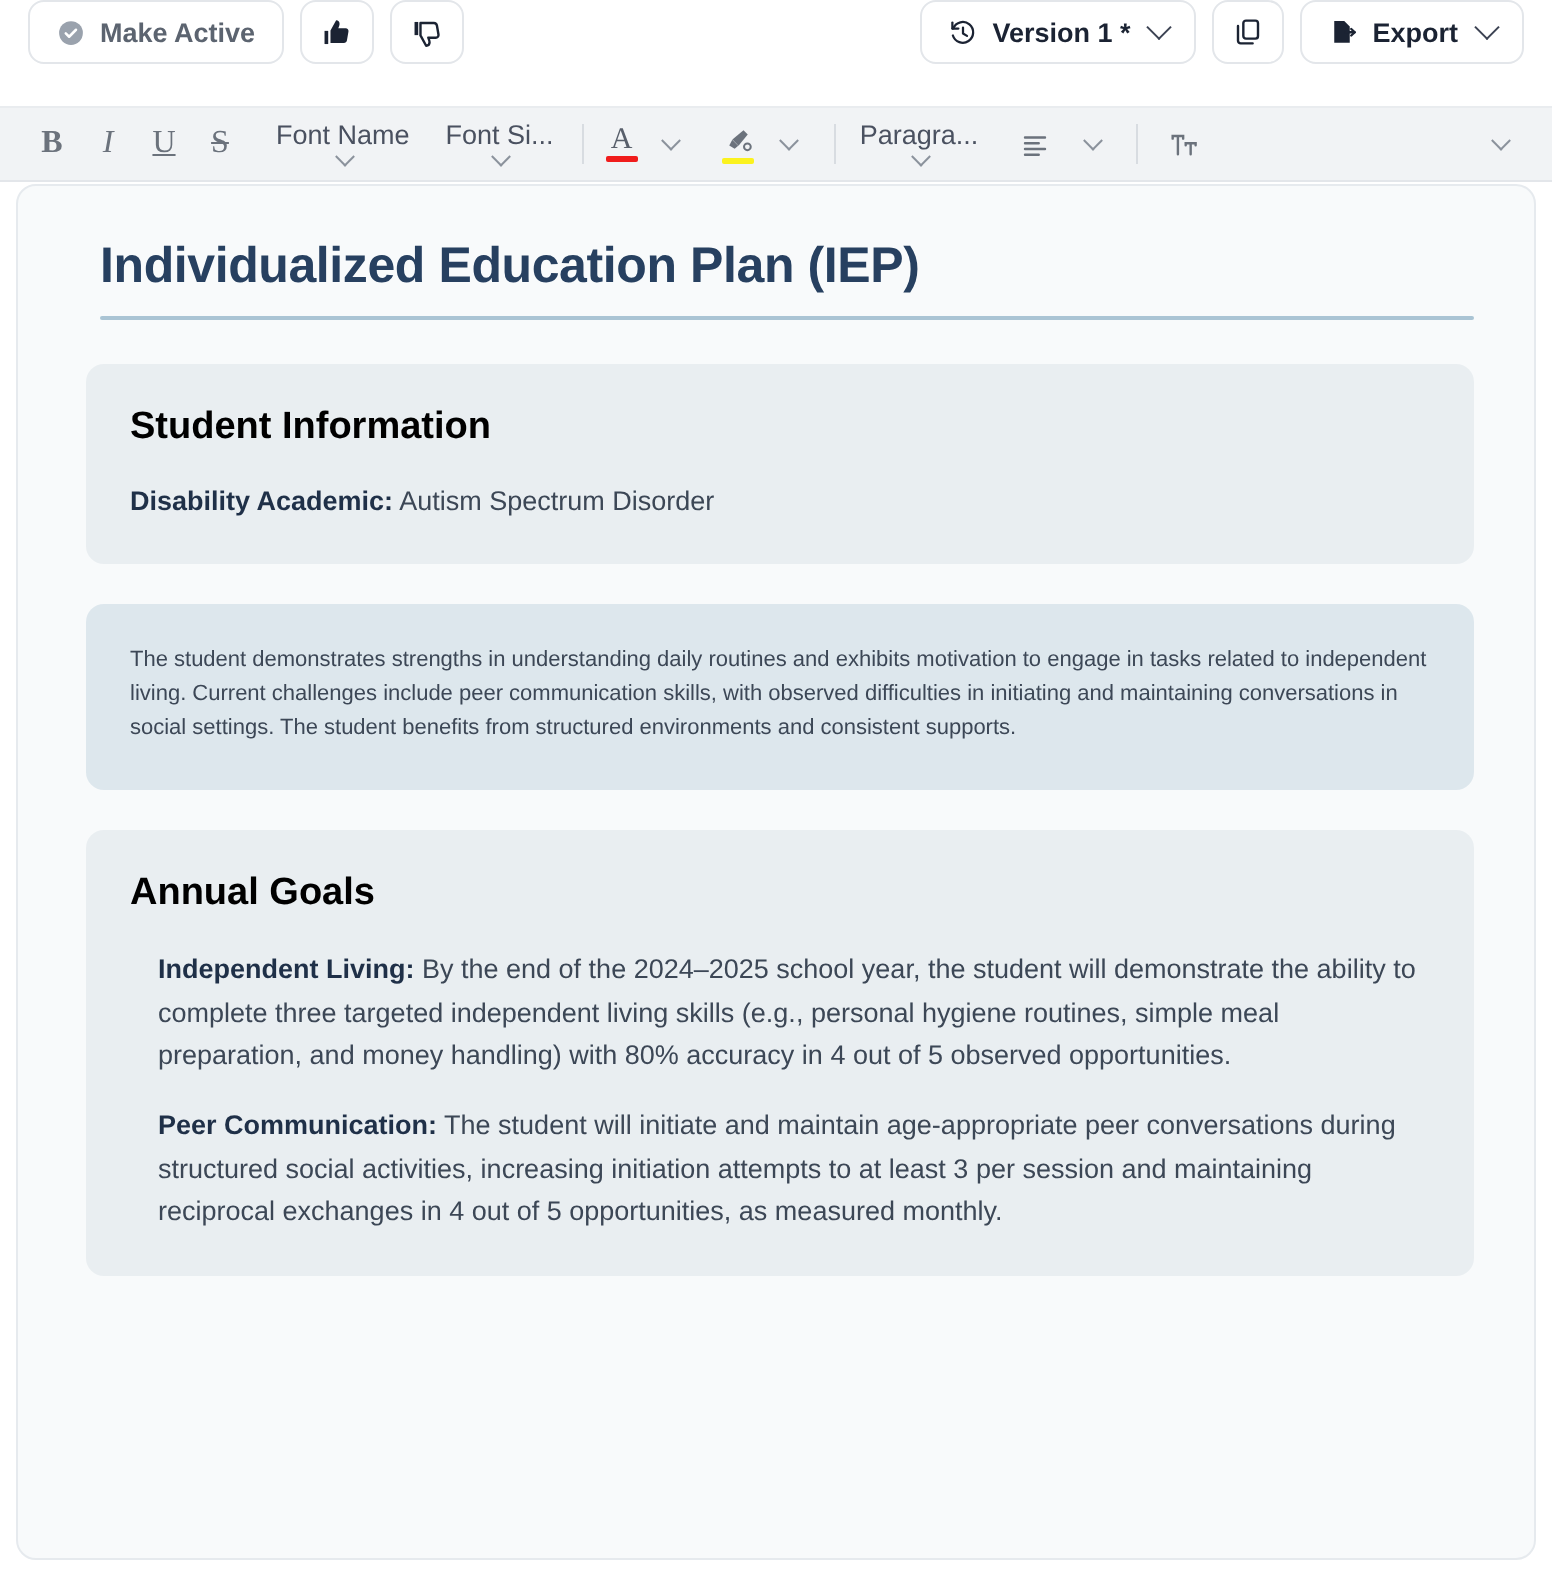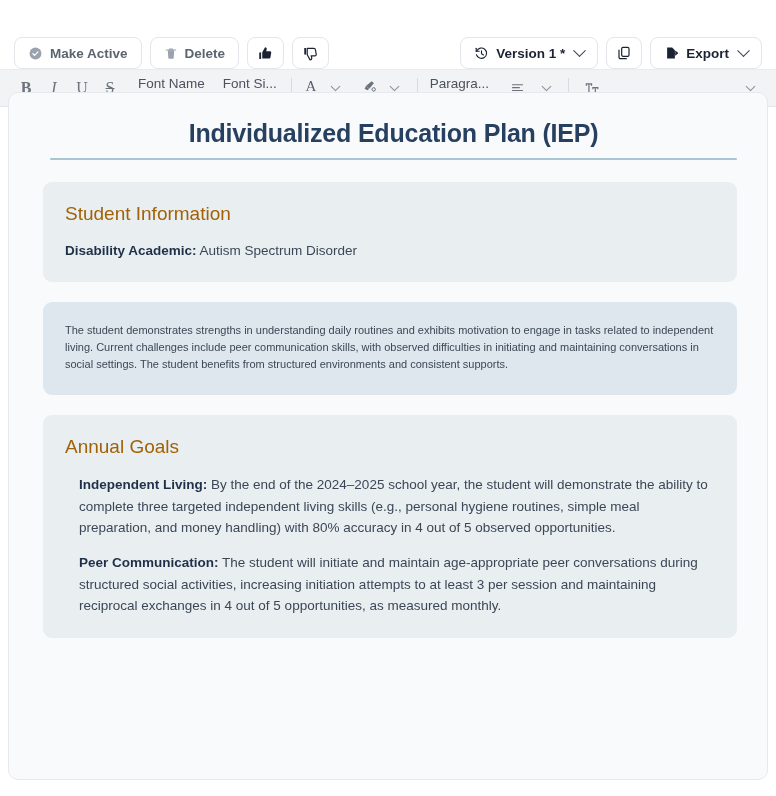--- a/index.html
+++ b/index.html
@@ -10,25 +10,24 @@
     height: 796px;
     background: #ffffff;
     font-family: "Liberation Sans", sans-serif;
     overflow: hidden;
   }
 
   
   .action-bar {
     height: 53px;
     display: flex;
-    align-items: flex-end;
+    align-items: flex-start;
     padding: 0 14px;
     background: #ffffff;
     position: relative;
-    margin-top: 16px;
   }
   .btn-group-left { display: flex; align-items: center; gap: 8px; }
   .btn-group-right { display: flex; align-items: center; gap: 8px; margin-left: auto; }
 
   .pill-btn {
     display: inline-flex;
     align-items: center;
     gap: 7px;
     height: 32px;
     padding: 0 13px;
@@ -114,41 +113,40 @@
   .doc-inner {
     padding: 26px 30px 30px 34px;
   }
 
   .doc-title {
     font-size: 25px;
     font-weight: 700;
     color: #274060;
     letter-spacing: -0.2px;
     margin: 0 0 10px 7px;
-    text-align: center;
   }
   .title-rule {
     height: 2px;
     background: #aac4d4;
     margin: 0 0 22px 7px;
     border-radius: 1px;
   }
 
   .card {
     border-radius: 9px;
     padding: 20px 22px 22px 22px;
     margin-bottom: 20px;
   }
   .card.tone-a { background: #e9eef1; }
   .card.tone-b { background: #dde7ed; }
 
   .card h2 {
     font-size: 19px;
-    font-weight: 400;
-    color: #a16207;
+    font-weight: 700;
+    color: #000000;
     margin: 0 0 14px 0;
     line-height: 1.24;
   }
   .card.tone-a h2 { margin-bottom: 16px; }
 
   .field {
     font-size: 13.5px;
     color: #3c4756;
     margin: 0 0 14px 0;
     line-height: 1.35;
@@ -180,30 +178,20 @@
     <button class="pill-btn">
       <span>
         <svg width="15" height="15" viewBox="0 0 24 24" fill="none">
           <circle cx="12" cy="12" r="9.5" fill="#9aa2ad"></circle>
           <path d="M7.8 12.3l2.7 2.7 5.5-5.6" stroke="#ffffff" stroke-width="2" stroke-linecap="round" stroke-linejoin="round"></path>
         </svg>
       </span>
       <span>Make Active</span>
     </button>
 
-    <button class="pill-btn">
-      <span>
-        <svg width="14" height="15" viewBox="0 0 24 24" fill="none">
-          <path d="M4 6h16" stroke="#9aa2ad" stroke-width="2" stroke-linecap="round"></path>
-          <path d="M9.5 6V4.5h5V6" stroke="#9aa2ad" stroke-width="1.8" stroke-linecap="round" stroke-linejoin="round"></path>
-          <path d="M6.5 6.5l.9 13a1.5 1.5 0 001.5 1.4h6.2a1.5 1.5 0 001.5-1.4l.9-13z" fill="#9aa2ad"></path>
-        </svg>
-      </span>
-      <span>Delete</span>
-    </button>
 
     <button class="pill-btn icon-only">
       <span>
         <svg width="17" height="17" viewBox="0 0 24 24" fill="none">
           <path d="M3.2 10.5h2.6v9.3H3.2z" fill="#1b2333"></path>
           <path d="M7.4 10.3L11.4 3c1.5 0 2.4 1 2.4 2.4 0 1-.5 2.3-.9 3.3h5.3c1.2 0 2.1 1 1.9 2.2l-1.1 6.4c-.2 1-1 1.8-2.1 1.8H7.4z" fill="#1b2333"></path>
         </svg>
       </span>
     </button>
 

